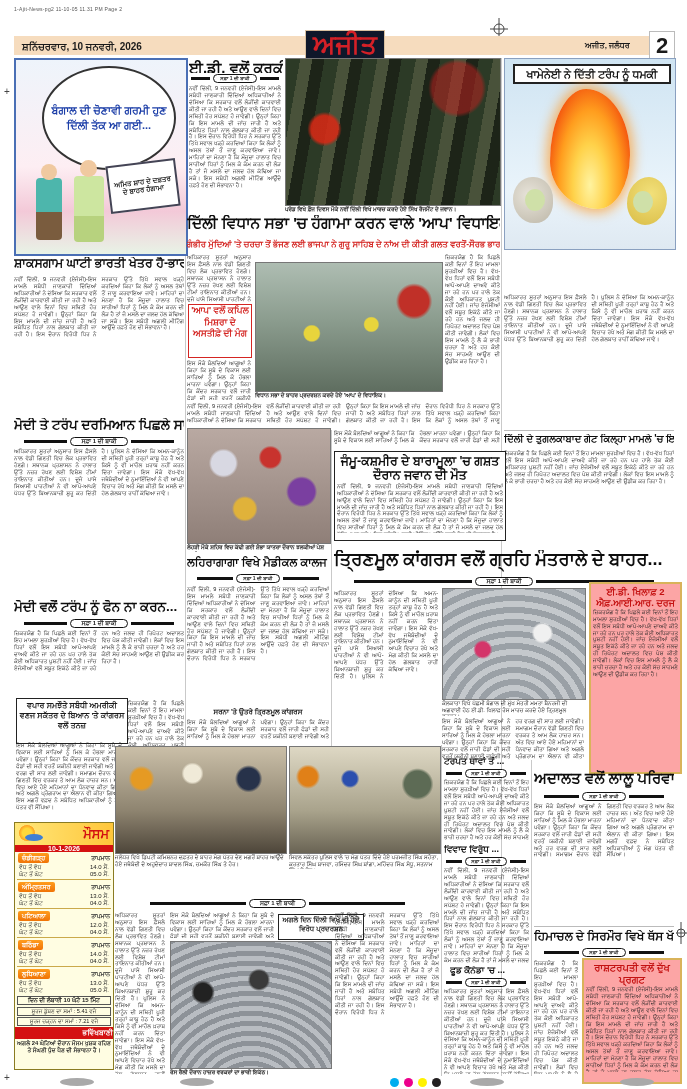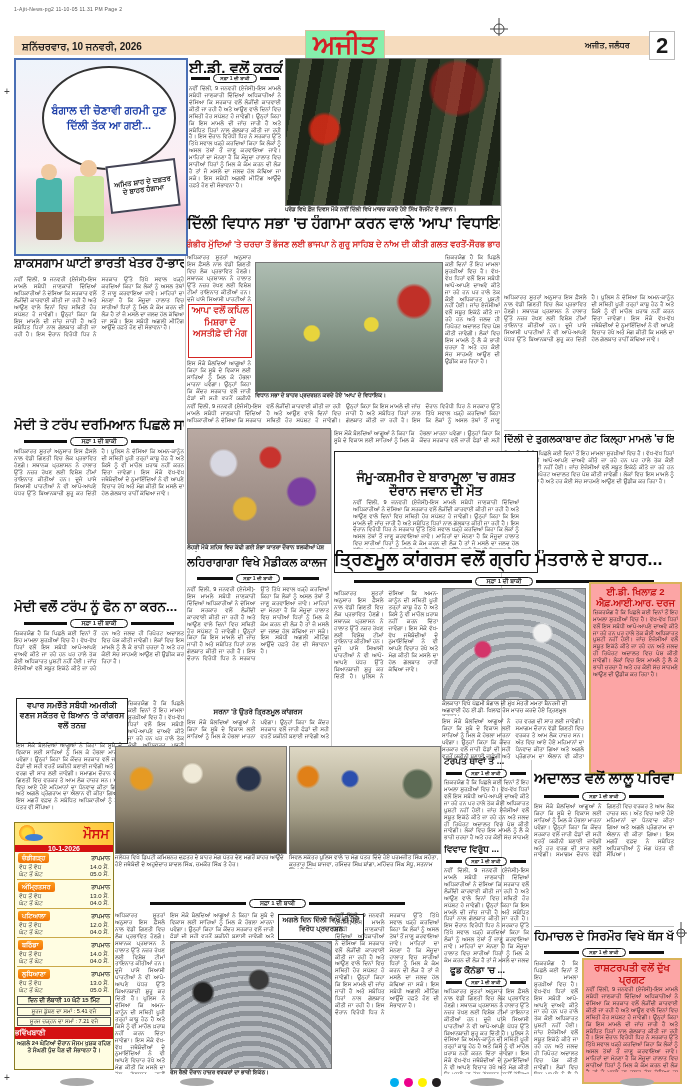--- a/index.html
+++ b/index.html
@@ -17,21 +17,21 @@
   
   .tagwrap{display:flex;align-items:center;gap:3px;overflow:hidden;}
   .tagwrap::before,.tagwrap::after{content:"";flex:1;height:3px;background:#111;}
   .tagpill{border:1px solid #111;border-radius:8px;font-size:6px;font-weight:bold;
            padding:0 10px;white-space:nowrap;background:#fff;}
   .caption{font-size:5.6px;font-weight:bold;color:#111;line-height:1.2;overflow:hidden;}
   .vline{width:1px;background:#c9c9c9;}
   .hline{height:1px;background:#bbb;}
   
   #band{background:#f6dcbe;}
-  #masthead{background:#86efac;border:1px solid #d9c0a0;color:#d42027;font-weight:bold;
+  #masthead{background:#0f172a;border:1px solid #d9c0a0;color:#d42027;font-weight:bold;
             font-size:26px;text-align:center;line-height:1.0;}
   #pagenum{background:#fff;border:1px solid #bbb;font-size:22px;font-weight:bold;text-align:center;}
   
   .yellowbox{background:#fca5a5;border:2px solid #d9b35a;}
   .redboxtitle{color:#c41212;font-weight:bold;text-align:center;}
   .blkbox{border:1px solid #222;background:#fff;}
   
   #cartoon1{border:2px solid #4a6fb5;background:
      linear-gradient(180deg,#eef4fb 0%,#fdeef3 55%,#f3c9d8 78%,#e8f3e6 100%);}
   #bubble{background:#fff;border:2px solid #333;border-radius:50%;
@@ -91,21 +91,21 @@
   #weather{background:#fffde2;border:1.5px solid #8a7b22;}
   #wx-titlebar{background:linear-gradient(90deg,#ffe77a,#ffc63a);display:flex;align-items:center;justify-content:flex-end;}
   #wx-title{color:#d41111;font-weight:bold;font-size:13px;padding-right:4px;}
   #wx-date{background:#d41111;color:#fff;font-weight:bold;font-size:7px;text-align:center;}
   .wx-row{display:flex;justify-content:space-between;align-items:center;padding:1px 3px;}
   .wx-city{background:linear-gradient(180deg,#ff9d1e,#f07306);color:#fff;font-weight:bold;
            font-size:6.5px;padding:1px 4px;border-radius:2px;}
   .wx-templabel{font-size:6px;font-weight:bold;color:#333;}
   .wx-line{display:flex;justify-content:space-between;font-size:6px;color:#222;padding:0 4px;}
   .wx-sep{height:1px;background:#caa94a;margin:1px 2px;}
-  #wx-forecast-title{background:#d41111;color:#fff;font-weight:bold;font-size:7.5px;text-align:left;padding:1px 0;}
+  #wx-forecast-title{background:#d41111;color:#fff;font-weight:bold;font-size:7.5px;text-align:right;padding:1px 0;}
   .sun{background:radial-gradient(circle,#ffd83a 40%,#ff9d1e 70%,transparent 71%);border-radius:50%;}
   .cloud{background:#3f7fd4;border-radius:50%;}
   
   .cross{stroke:#444;stroke-width:1;fill:none;}
   .dot{border-radius:50%;width:9px;height:9px;}
   .grayellipse{background:#a9a9a9;border-radius:50%;}
   .printline{font-size:5px;color:#555;letter-spacing:.3px;}
   .redsub{color:#d42522;font-weight:bold;}
 </style>
 </head>
@@ -247,41 +247,49 @@
 
   <div class="abs hl nowrap" style="left:189px;top:60px;width:94px;height:13px;font-size:15px;">ਈ.ਡੀ. ਵਲੋਂ ਕੁਰਕੀ...</div>
   <div class="abs tagwrap" style="left:191px;top:74px;width:88px;">
       <span class="tagpill" style="font-size:5px;padding:0 6px;">ਸਫ਼ਾ 1 ਦੀ ਬਾਕੀ</span>
     </div>
   <div class="abs body" style="left:189px;top:85px;width:92px;height:146px;">ਨਵੀਂ ਦਿੱਲੀ, 9 ਜਨਵਰੀ (ਏਜੰਸੀ)-ਇਸ ਮਾਮਲੇ ਸਬੰਧੀ ਜਾਣਕਾਰੀ ਦਿੰਦਿਆਂ ਅਧਿਕਾਰੀਆਂ ਨੇ ਦੱਸਿਆ ਕਿ ਸਰਕਾਰ ਵਲੋਂ ਲੋੜੀਂਦੀ ਕਾਰਵਾਈ ਕੀਤੀ ਜਾ ਰਹੀ ਹੈ ਅਤੇ ਆਉਣ ਵਾਲੇ ਦਿਨਾਂ ਵਿਚ ਸਥਿਤੀ ਹੋਰ ਸਪੱਸ਼ਟ ਹੋ ਜਾਵੇਗੀ। ਉਨ੍ਹਾਂ ਕਿਹਾ ਕਿ ਇਸ ਮਾਮਲੇ ਦੀ ਜਾਂਚ ਜਾਰੀ ਹੈ ਅਤੇ ਸਬੰਧਿਤ ਧਿਰਾਂ ਨਾਲ ਗੱਲਬਾਤ ਕੀਤੀ ਜਾ ਰਹੀ ਹੈ। ਇਸ ਦੌਰਾਨ ਵਿਰੋਧੀ ਧਿਰ ਨੇ ਸਰਕਾਰ ਉੱਤੇ ਤਿੱਖੇ ਸਵਾਲ ਖੜ੍ਹੇ ਕਰਦਿਆਂ ਕਿਹਾ ਕਿ ਲੋਕਾਂ ਨੂੰ ਅਸਲ ਤੱਥਾਂ ਤੋਂ ਜਾਣੂ ਕਰਵਾਇਆ ਜਾਵੇ। ਮਾਹਿਰਾਂ ਦਾ ਮੰਨਣਾ ਹੈ ਕਿ ਮੌਜੂਦਾ ਹਾਲਾਤ ਵਿਚ ਸਾਰੀਆਂ ਧਿਰਾਂ ਨੂੰ ਮਿਲ ਕੇ ਕੰਮ ਕਰਨ ਦੀ ਲੋੜ ਹੈ ਤਾਂ ਜੋ ਮਸਲੇ ਦਾ ਜਲਦ ਹੱਲ ਕੱਢਿਆ ਜਾ ਸਕੇ। ਇਸ ਸਬੰਧੀ ਅਗਲੀ ਮੀਟਿੰਗ ਆਉਂਦੇ ਹਫ਼ਤੇ ਹੋਣ ਦੀ ਸੰਭਾਵਨਾ ਹੈ।</div>
 
   <div id="ph-soldiers" class="abs photo" style="left:285px;top:58px;width:214px;height:146px;"></div>
   <div class="abs caption" style="left:285px;top:206px;width:214px;height:9px;">ਪਰੇਡ ਵਿਖੇ ਫ਼ੌਜ ਦਿਵਸ ਮੌਕੇ ਨਵੀਂ ਦਿੱਲੀ ਵਿਖੇ ਮਾਰਚ ਕਰਦੇ ਹੋਏ ਸਿੱਖ ਰੈਜਮੈਂਟ ਦੇ ਜਵਾਨ।</div>
 
+  <div id="cartoon2" class="abs" style="left:504px;top:58px;width:170px;height:190px;">
+    <div class="title abs" style="left:8px;top:5px;width:154px;height:16px;line-height:16px;">ਖਾਮੇਨੇਈ ਨੇ ਦਿੱਤੀ ਟਰੰਪ ਨੂੰ ਧਮਕੀ</div>
+    <div id="fire" class="abs" style="left:45px;top:30px;width:80px;height:120px;"></div>
+    <div class="head1 abs" style="left:8px;top:118px;width:40px;height:46px;"></div>
+    <div class="face abs" style="left:20px;top:130px;width:20px;height:22px;"></div>
+    <div class="head2 abs" style="left:122px;top:118px;width:40px;height:48px;"></div>
+    <div class="face abs" style="left:128px;top:132px;width:20px;height:22px;"></div>
+  </div>
 
   <div class="abs hl nowrap" style="left:187px;top:215px;width:313px;height:20px;font-size:15.5px;">ਦਿੱਲੀ ਵਿਧਾਨ ਸਭਾ 'ਚ ਹੰਗਾਮਾ ਕਰਨ ਵਾਲੇ 'ਆਪ' ਵਿਧਾਇਕਾਂ ਨੂੰ ਮਾਰਸ਼ਲਾਂ ਨੇ ਕੱਢਿਆ ਬਾਹਰ</div>
   <div class="abs redsub nowrap" style="left:187px;top:239px;width:313px;height:11px;font-size:8.5px;overflow:hidden;">ਗੰਭੀਰ ਮੁੱਦਿਆਂ 'ਤੇ ਚਰਚਾ ਤੋਂ ਭੱਜਣ ਲਈ ਭਾਜਪਾ ਨੇ ਗੁਰੂ ਸਾਹਿਬ ਦੇ ਨਾਂਅ ਦੀ ਕੀਤੀ ਗਲਤ ਵਰਤੋਂ-ਸੌਰਭ ਭਾਰਦਵਾਜ</div>
   <div class="abs body" style="left:187px;top:254px;width:64px;height:48px;">ਅਧਿਕਾਰਤ ਸੂਤਰਾਂ ਅਨੁਸਾਰ ਇਸ ਫ਼ੈਸਲੇ ਨਾਲ ਵੱਡੀ ਗਿਣਤੀ ਵਿਚ ਲੋਕ ਪ੍ਰਭਾਵਿਤ ਹੋਣਗੇ। ਸਥਾਨਕ ਪ੍ਰਸ਼ਾਸਨ ਨੇ ਹਾਲਾਤ ਉੱਤੇ ਨਜ਼ਰ ਰੱਖਣ ਲਈ ਵਿਸ਼ੇਸ਼ ਟੀਮਾਂ ਤਾਇਨਾਤ ਕੀਤੀਆਂ ਹਨ। ਦੂਜੇ ਪਾਸੇ ਸਿਆਸੀ ਪਾਰਟੀਆਂ ਨੇ ਵੀ ਆਪੋ-ਆਪਣੇ ਪੱਧਰ ਉੱਤੇ ਬਿਆਨਬਾਜ਼ੀ ਸ਼ੁਰੂ ਕਰ ਦਿੱਤੀ ਹੈ। ਪੁਲਿਸ ਨੇ ਦੱਸਿਆ ਕਿ ਅਮਨ-ਕਾਨੂੰਨ ਦੀ ਸਥਿਤੀ ਪੂਰੀ ਤਰ੍ਹਾਂ ਕਾਬੂ ਹੇਠ ਹੈ ਅਤੇ ਕਿਸੇ ਨੂੰ ਵੀ ਮਾਹੌਲ ਖ਼ਰਾਬ ਨਹੀਂ ਕਰਨ ਦਿੱਤਾ ਜਾਵੇਗਾ। ਇਸ ਮੌਕੇ ਵੱਖ-ਵੱਖ ਜਥੇਬੰਦੀਆਂ ਦੇ ਨੁਮਾਇੰਦਿਆਂ ਨੇ ਵੀ ਆਪਣੇ ਵਿਚਾਰ ਰੱਖੇ ਅਤੇ ਮੰਗ ਕੀਤੀ ਕਿ ਮਸਲੇ ਦਾ ਹੱਲ ਗੱਲਬਾਤ ਰਾਹੀਂ ਕੱਢਿਆ ਜਾਵੇ।</div>
   <div class="abs" style="left:188px;top:304px;width:62px;height:52px;border:1px solid #d42522;color:#d42522;font-weight:bold;font-size:9px;text-align:center;line-height:1.3;overflow:hidden;">'ਆਪ' ਵਲੋਂ ਕਪਿਲ ਮਿਸ਼ਰਾ ਦੇ ਅਸਤੀਫ਼ੇ ਦੀ ਮੰਗ</div>
   <div class="abs body" style="left:187px;top:360px;width:64px;height:40px;">ਇਸ ਮੌਕੇ ਬੋਲਦਿਆਂ ਆਗੂਆਂ ਨੇ ਕਿਹਾ ਕਿ ਸੂਬੇ ਦੇ ਵਿਕਾਸ ਲਈ ਸਾਰਿਆਂ ਨੂੰ ਮਿਲ ਕੇ ਹੰਭਲਾ ਮਾਰਨਾ ਪਵੇਗਾ। ਉਨ੍ਹਾਂ ਕਿਹਾ ਕਿ ਕੇਂਦਰ ਸਰਕਾਰ ਵਲੋਂ ਜਾਰੀ ਫੰਡਾਂ ਦੀ ਸਹੀ ਵਰਤੋਂ ਯਕੀਨੀ ਬਣਾਈ ਜਾਵੇਗੀ ਅਤੇ ਹਰ ਵਰਗ ਦੀ ਸਾਰ ਲਈ ਜਾਵੇਗੀ। ਸਮਾਗਮ ਦੌਰਾਨ ਵੱਡੀ ਗਿਣਤੀ ਵਿਚ ਵਰਕਰ ਤੇ ਆਮ ਲੋਕ ਹਾਜ਼ਰ ਸਨ। ਅੰਤ ਵਿਚ ਆਏ ਹੋਏ ਮਹਿਮਾਨਾਂ ਦਾ ਧੰਨਵਾਦ ਕੀਤਾ ਗਿਆ ਅਤੇ ਅਗਲੇ ਪ੍ਰੋਗਰਾਮ ਦਾ ਐਲਾਨ ਵੀ ਕੀਤਾ ਗਿਆ। ਇਸ ਮਗਰੋਂ ਵਫ਼ਦ ਨੇ ਸਬੰਧਿਤ ਅਧਿਕਾਰੀਆਂ ਨੂੰ ਮੰਗ ਪੱਤਰ ਵੀ ਸੌਂਪਿਆ।</div>
   <div id="ph-protest" class="abs photo" style="left:255px;top:262px;width:186px;height:128px;"></div>
   <div class="abs caption" style="left:255px;top:392px;width:186px;height:8px;">ਵਿਧਾਨ ਸਭਾ ਦੇ ਬਾਹਰ ਪ੍ਰਦਰਸ਼ਨ ਕਰਦੇ ਹੋਏ 'ਆਪ' ਦੇ ਵਿਧਾਇਕ।</div>
   <div class="abs body" style="left:445px;top:254px;width:55px;height:146px;">ਜ਼ਿਕਰਯੋਗ ਹੈ ਕਿ ਪਿਛਲੇ ਕਈ ਦਿਨਾਂ ਤੋਂ ਇਹ ਮਾਮਲਾ ਸੁਰਖ਼ੀਆਂ ਵਿਚ ਹੈ। ਵੱਖ-ਵੱਖ ਧਿਰਾਂ ਵਲੋਂ ਇਸ ਸਬੰਧੀ ਆਪੋ-ਆਪਣੇ ਦਾਅਵੇ ਕੀਤੇ ਜਾ ਰਹੇ ਹਨ ਪਰ ਹਾਲੇ ਤੱਕ ਕੋਈ ਅਧਿਕਾਰਤ ਪੁਸ਼ਟੀ ਨਹੀਂ ਹੋਈ। ਜਾਂਚ ਏਜੰਸੀਆਂ ਵਲੋਂ ਸਬੂਤ ਇਕੱਠੇ ਕੀਤੇ ਜਾ ਰਹੇ ਹਨ ਅਤੇ ਜਲਦ ਹੀ ਰਿਪੋਰਟ ਅਦਾਲਤ ਵਿਚ ਪੇਸ਼ ਕੀਤੀ ਜਾਵੇਗੀ। ਲੋਕਾਂ ਵਿਚ ਇਸ ਮਾਮਲੇ ਨੂੰ ਲੈ ਕੇ ਭਾਰੀ ਚਰਚਾ ਹੈ ਅਤੇ ਹਰ ਕੋਈ ਸੱਚ ਸਾਹਮਣੇ ਆਉਣ ਦੀ ਉਡੀਕ ਕਰ ਰਿਹਾ ਹੈ।</div>
   <div class="abs body c4" style="left:187px;top:403px;width:313px;height:26px;">ਨਵੀਂ ਦਿੱਲੀ, 9 ਜਨਵਰੀ (ਏਜੰਸੀ)-ਇਸ ਮਾਮਲੇ ਸਬੰਧੀ ਜਾਣਕਾਰੀ ਦਿੰਦਿਆਂ ਅਧਿਕਾਰੀਆਂ ਨੇ ਦੱਸਿਆ ਕਿ ਸਰਕਾਰ ਵਲੋਂ ਲੋੜੀਂਦੀ ਕਾਰਵਾਈ ਕੀਤੀ ਜਾ ਰਹੀ ਹੈ ਅਤੇ ਆਉਣ ਵਾਲੇ ਦਿਨਾਂ ਵਿਚ ਸਥਿਤੀ ਹੋਰ ਸਪੱਸ਼ਟ ਹੋ ਜਾਵੇਗੀ। ਉਨ੍ਹਾਂ ਕਿਹਾ ਕਿ ਇਸ ਮਾਮਲੇ ਦੀ ਜਾਂਚ ਜਾਰੀ ਹੈ ਅਤੇ ਸਬੰਧਿਤ ਧਿਰਾਂ ਨਾਲ ਗੱਲਬਾਤ ਕੀਤੀ ਜਾ ਰਹੀ ਹੈ। ਇਸ ਦੌਰਾਨ ਵਿਰੋਧੀ ਧਿਰ ਨੇ ਸਰਕਾਰ ਉੱਤੇ ਤਿੱਖੇ ਸਵਾਲ ਖੜ੍ਹੇ ਕਰਦਿਆਂ ਕਿਹਾ ਕਿ ਲੋਕਾਂ ਨੂੰ ਅਸਲ ਤੱਥਾਂ ਤੋਂ ਜਾਣੂ ਕਰਵਾਇਆ ਜਾਵੇ। ਮਾਹਿਰਾਂ ਦਾ ਮੰਨਣਾ ਹੈ ਕਿ ਮੌਜੂਦਾ ਹਾਲਾਤ ਵਿਚ ਸਾਰੀਆਂ ਧਿਰਾਂ ਨੂੰ ਮਿਲ ਕੇ ਕੰਮ ਕਰਨ ਦੀ ਲੋੜ ਹੈ ਤਾਂ ਜੋ ਮਸਲੇ ਦਾ ਜਲਦ ਹੱਲ ਕੱਢਿਆ ਜਾ ਸਕੇ। ਇਸ ਸਬੰਧੀ ਅਗਲੀ ਮੀਟਿੰਗ ਆਉਂਦੇ ਹਫ਼ਤੇ ਹੋਣ ਦੀ ਸੰਭਾਵਨਾ ਹੈ।</div>
 
   <div class="abs body c2" style="left:504px;top:294px;width:170px;height:134px;">ਅਧਿਕਾਰਤ ਸੂਤਰਾਂ ਅਨੁਸਾਰ ਇਸ ਫ਼ੈਸਲੇ ਨਾਲ ਵੱਡੀ ਗਿਣਤੀ ਵਿਚ ਲੋਕ ਪ੍ਰਭਾਵਿਤ ਹੋਣਗੇ। ਸਥਾਨਕ ਪ੍ਰਸ਼ਾਸਨ ਨੇ ਹਾਲਾਤ ਉੱਤੇ ਨਜ਼ਰ ਰੱਖਣ ਲਈ ਵਿਸ਼ੇਸ਼ ਟੀਮਾਂ ਤਾਇਨਾਤ ਕੀਤੀਆਂ ਹਨ। ਦੂਜੇ ਪਾਸੇ ਸਿਆਸੀ ਪਾਰਟੀਆਂ ਨੇ ਵੀ ਆਪੋ-ਆਪਣੇ ਪੱਧਰ ਉੱਤੇ ਬਿਆਨਬਾਜ਼ੀ ਸ਼ੁਰੂ ਕਰ ਦਿੱਤੀ ਹੈ। ਪੁਲਿਸ ਨੇ ਦੱਸਿਆ ਕਿ ਅਮਨ-ਕਾਨੂੰਨ ਦੀ ਸਥਿਤੀ ਪੂਰੀ ਤਰ੍ਹਾਂ ਕਾਬੂ ਹੇਠ ਹੈ ਅਤੇ ਕਿਸੇ ਨੂੰ ਵੀ ਮਾਹੌਲ ਖ਼ਰਾਬ ਨਹੀਂ ਕਰਨ ਦਿੱਤਾ ਜਾਵੇਗਾ। ਇਸ ਮੌਕੇ ਵੱਖ-ਵੱਖ ਜਥੇਬੰਦੀਆਂ ਦੇ ਨੁਮਾਇੰਦਿਆਂ ਨੇ ਵੀ ਆਪਣੇ ਵਿਚਾਰ ਰੱਖੇ ਅਤੇ ਮੰਗ ਕੀਤੀ ਕਿ ਮਸਲੇ ਦਾ ਹੱਲ ਗੱਲਬਾਤ ਰਾਹੀਂ ਕੱਢਿਆ ਜਾਵੇ।</div>
   <div class="abs hline" style="left:504px;top:430px;width:170px;"></div>
   <div class="abs hl nowrap center" style="left:504px;top:434px;width:170px;height:13px;font-size:10px;">ਦਿੱਲੀ ਦੇ ਤੁਗਲਕਾਬਾਦ ਗੇਟ ਕਿਲ੍ਹਾ ਮਾਮਲੇ 'ਚ ਇਕ ਹੋਰ ਗ੍ਰਿਫ਼ਤਾਰ</div>
   <div class="abs body" style="left:504px;top:450px;width:170px;height:106px;">ਜ਼ਿਕਰਯੋਗ ਹੈ ਕਿ ਪਿਛਲੇ ਕਈ ਦਿਨਾਂ ਤੋਂ ਇਹ ਮਾਮਲਾ ਸੁਰਖ਼ੀਆਂ ਵਿਚ ਹੈ। ਵੱਖ-ਵੱਖ ਧਿਰਾਂ ਵਲੋਂ ਇਸ ਸਬੰਧੀ ਆਪੋ-ਆਪਣੇ ਦਾਅਵੇ ਕੀਤੇ ਜਾ ਰਹੇ ਹਨ ਪਰ ਹਾਲੇ ਤੱਕ ਕੋਈ ਅਧਿਕਾਰਤ ਪੁਸ਼ਟੀ ਨਹੀਂ ਹੋਈ। ਜਾਂਚ ਏਜੰਸੀਆਂ ਵਲੋਂ ਸਬੂਤ ਇਕੱਠੇ ਕੀਤੇ ਜਾ ਰਹੇ ਹਨ ਅਤੇ ਜਲਦ ਹੀ ਰਿਪੋਰਟ ਅਦਾਲਤ ਵਿਚ ਪੇਸ਼ ਕੀਤੀ ਜਾਵੇਗੀ। ਲੋਕਾਂ ਵਿਚ ਇਸ ਮਾਮਲੇ ਨੂੰ ਲੈ ਕੇ ਭਾਰੀ ਚਰਚਾ ਹੈ ਅਤੇ ਹਰ ਕੋਈ ਸੱਚ ਸਾਹਮਣੇ ਆਉਣ ਦੀ ਉਡੀਕ ਕਰ ਰਿਹਾ ਹੈ।</div>
 
   <div id="ph-procession" class="abs photo" style="left:187px;top:428px;width:142px;height:114px;"></div>
   <div class="abs caption" style="left:187px;top:544px;width:142px;height:8px;">ਲੋਹੜੀ ਮੌਕੇ ਸ਼ਹਿਰ ਵਿਚ ਕੱਢੀ ਗਈ ਸ਼ੋਭਾ ਯਾਤਰਾ ਦੌਰਾਨ ਝਲਕੀਆਂ ਪੇਸ਼ ਕਰਦੇ ਕਲਾਕਾਰ।</div>
 
   <div class="abs body c2" style="left:334px;top:430px;width:166px;height:18px;">ਇਸ ਮੌਕੇ ਬੋਲਦਿਆਂ ਆਗੂਆਂ ਨੇ ਕਿਹਾ ਕਿ ਸੂਬੇ ਦੇ ਵਿਕਾਸ ਲਈ ਸਾਰਿਆਂ ਨੂੰ ਮਿਲ ਕੇ ਹੰਭਲਾ ਮਾਰਨਾ ਪਵੇਗਾ। ਉਨ੍ਹਾਂ ਕਿਹਾ ਕਿ ਕੇਂਦਰ ਸਰਕਾਰ ਵਲੋਂ ਜਾਰੀ ਫੰਡਾਂ ਦੀ ਸਹੀ ਵਰਤੋਂ ਯਕੀਨੀ ਬਣਾਈ ਜਾਵੇਗੀ ਅਤੇ ਹਰ ਵਰਗ ਦੀ ਸਾਰ ਲਈ ਜਾਵੇਗੀ। ਸਮਾਗਮ ਦੌਰਾਨ ਵੱਡੀ ਗਿਣਤੀ ਵਿਚ ਵਰਕਰ ਤੇ ਆਮ ਲੋਕ ਹਾਜ਼ਰ ਸਨ। ਅੰਤ ਵਿਚ ਆਏ ਹੋਏ ਮਹਿਮਾਨਾਂ ਦਾ ਧੰਨਵਾਦ ਕੀਤਾ ਗਿਆ ਅਤੇ ਅਗਲੇ ਪ੍ਰੋਗਰਾਮ ਦਾ ਐਲਾਨ ਵੀ ਕੀਤਾ ਗਿਆ। ਇਸ ਮਗਰੋਂ ਵਫ਼ਦ ਨੇ ਸਬੰਧਿਤ ਅਧਿਕਾਰੀਆਂ ਨੂੰ ਮੰਗ ਪੱਤਰ ਵੀ ਸੌਂਪਿਆ।</div>
-  <div class="abs blkbox" style="left:334px;top:451px;width:166px;height:84px;padding:18px;overflow:hidden;">
+  <div class="abs blkbox" style="left:334px;top:451px;width:166px;height:84px;padding:2px;overflow:hidden;">
     <div class="hl center" style="font-size:12.5px;line-height:1.15;">ਜੰਮੂ-ਕਸ਼ਮੀਰ ਦੇ ਬਾਰਾਮੂਲਾ 'ਚ ਗਸ਼ਤ ਦੌਰਾਨ ਜਵਾਨ ਦੀ ਮੌਤ</div>
     <div class="body" style="height:50px;">ਨਵੀਂ ਦਿੱਲੀ, 9 ਜਨਵਰੀ (ਏਜੰਸੀ)-ਇਸ ਮਾਮਲੇ ਸਬੰਧੀ ਜਾਣਕਾਰੀ ਦਿੰਦਿਆਂ ਅਧਿਕਾਰੀਆਂ ਨੇ ਦੱਸਿਆ ਕਿ ਸਰਕਾਰ ਵਲੋਂ ਲੋੜੀਂਦੀ ਕਾਰਵਾਈ ਕੀਤੀ ਜਾ ਰਹੀ ਹੈ ਅਤੇ ਆਉਣ ਵਾਲੇ ਦਿਨਾਂ ਵਿਚ ਸਥਿਤੀ ਹੋਰ ਸਪੱਸ਼ਟ ਹੋ ਜਾਵੇਗੀ। ਉਨ੍ਹਾਂ ਕਿਹਾ ਕਿ ਇਸ ਮਾਮਲੇ ਦੀ ਜਾਂਚ ਜਾਰੀ ਹੈ ਅਤੇ ਸਬੰਧਿਤ ਧਿਰਾਂ ਨਾਲ ਗੱਲਬਾਤ ਕੀਤੀ ਜਾ ਰਹੀ ਹੈ। ਇਸ ਦੌਰਾਨ ਵਿਰੋਧੀ ਧਿਰ ਨੇ ਸਰਕਾਰ ਉੱਤੇ ਤਿੱਖੇ ਸਵਾਲ ਖੜ੍ਹੇ ਕਰਦਿਆਂ ਕਿਹਾ ਕਿ ਲੋਕਾਂ ਨੂੰ ਅਸਲ ਤੱਥਾਂ ਤੋਂ ਜਾਣੂ ਕਰਵਾਇਆ ਜਾਵੇ। ਮਾਹਿਰਾਂ ਦਾ ਮੰਨਣਾ ਹੈ ਕਿ ਮੌਜੂਦਾ ਹਾਲਾਤ ਵਿਚ ਸਾਰੀਆਂ ਧਿਰਾਂ ਨੂੰ ਮਿਲ ਕੇ ਕੰਮ ਕਰਨ ਦੀ ਲੋੜ ਹੈ ਤਾਂ ਜੋ ਮਸਲੇ ਦਾ ਜਲਦ ਹੱਲ ਕੱਢਿਆ ਜਾ ਸਕੇ। ਇਸ ਸਬੰਧੀ ਅਗਲੀ ਮੀਟਿੰਗ ਆਉਂਦੇ ਹਫ਼ਤੇ ਹੋਣ ਦੀ ਸੰਭਾਵਨਾ ਹੈ।</div>
   </div>
 
   <div class="abs hl nowrap" style="left:334px;top:550px;width:340px;height:24px;font-size:18px;">ਤ੍ਰਿਣਮੂਲ ਕਾਂਗਰਸ ਵਲੋਂ ਗ੍ਰਹਿ ਮੰਤਰਾਲੇ ਦੇ ਬਾਹਰ...</div>
   <div class="abs tagwrap" style="left:354px;top:577px;width:300px;">
       <span class="tagpill">ਸਫ਼ਾ 1 ਦੀ ਬਾਕੀ</span>
     </div>
   <div class="abs body c2" style="left:334px;top:590px;width:104px;height:175px;">ਅਧਿਕਾਰਤ ਸੂਤਰਾਂ ਅਨੁਸਾਰ ਇਸ ਫ਼ੈਸਲੇ ਨਾਲ ਵੱਡੀ ਗਿਣਤੀ ਵਿਚ ਲੋਕ ਪ੍ਰਭਾਵਿਤ ਹੋਣਗੇ। ਸਥਾਨਕ ਪ੍ਰਸ਼ਾਸਨ ਨੇ ਹਾਲਾਤ ਉੱਤੇ ਨਜ਼ਰ ਰੱਖਣ ਲਈ ਵਿਸ਼ੇਸ਼ ਟੀਮਾਂ ਤਾਇਨਾਤ ਕੀਤੀਆਂ ਹਨ। ਦੂਜੇ ਪਾਸੇ ਸਿਆਸੀ ਪਾਰਟੀਆਂ ਨੇ ਵੀ ਆਪੋ-ਆਪਣੇ ਪੱਧਰ ਉੱਤੇ ਬਿਆਨਬਾਜ਼ੀ ਸ਼ੁਰੂ ਕਰ ਦਿੱਤੀ ਹੈ। ਪੁਲਿਸ ਨੇ ਦੱਸਿਆ ਕਿ ਅਮਨ-ਕਾਨੂੰਨ ਦੀ ਸਥਿਤੀ ਪੂਰੀ ਤਰ੍ਹਾਂ ਕਾਬੂ ਹੇਠ ਹੈ ਅਤੇ ਕਿਸੇ ਨੂੰ ਵੀ ਮਾਹੌਲ ਖ਼ਰਾਬ ਨਹੀਂ ਕਰਨ ਦਿੱਤਾ ਜਾਵੇਗਾ। ਇਸ ਮੌਕੇ ਵੱਖ-ਵੱਖ ਜਥੇਬੰਦੀਆਂ ਦੇ ਨੁਮਾਇੰਦਿਆਂ ਨੇ ਵੀ ਆਪਣੇ ਵਿਚਾਰ ਰੱਖੇ ਅਤੇ ਮੰਗ ਕੀਤੀ ਕਿ ਮਸਲੇ ਦਾ ਹੱਲ ਗੱਲਬਾਤ ਰਾਹੀਂ ਕੱਢਿਆ ਜਾਵੇ।</div>
   <div id="ph-crowd" class="abs photo" style="left:442px;top:588px;width:142px;height:110px;"></div>

